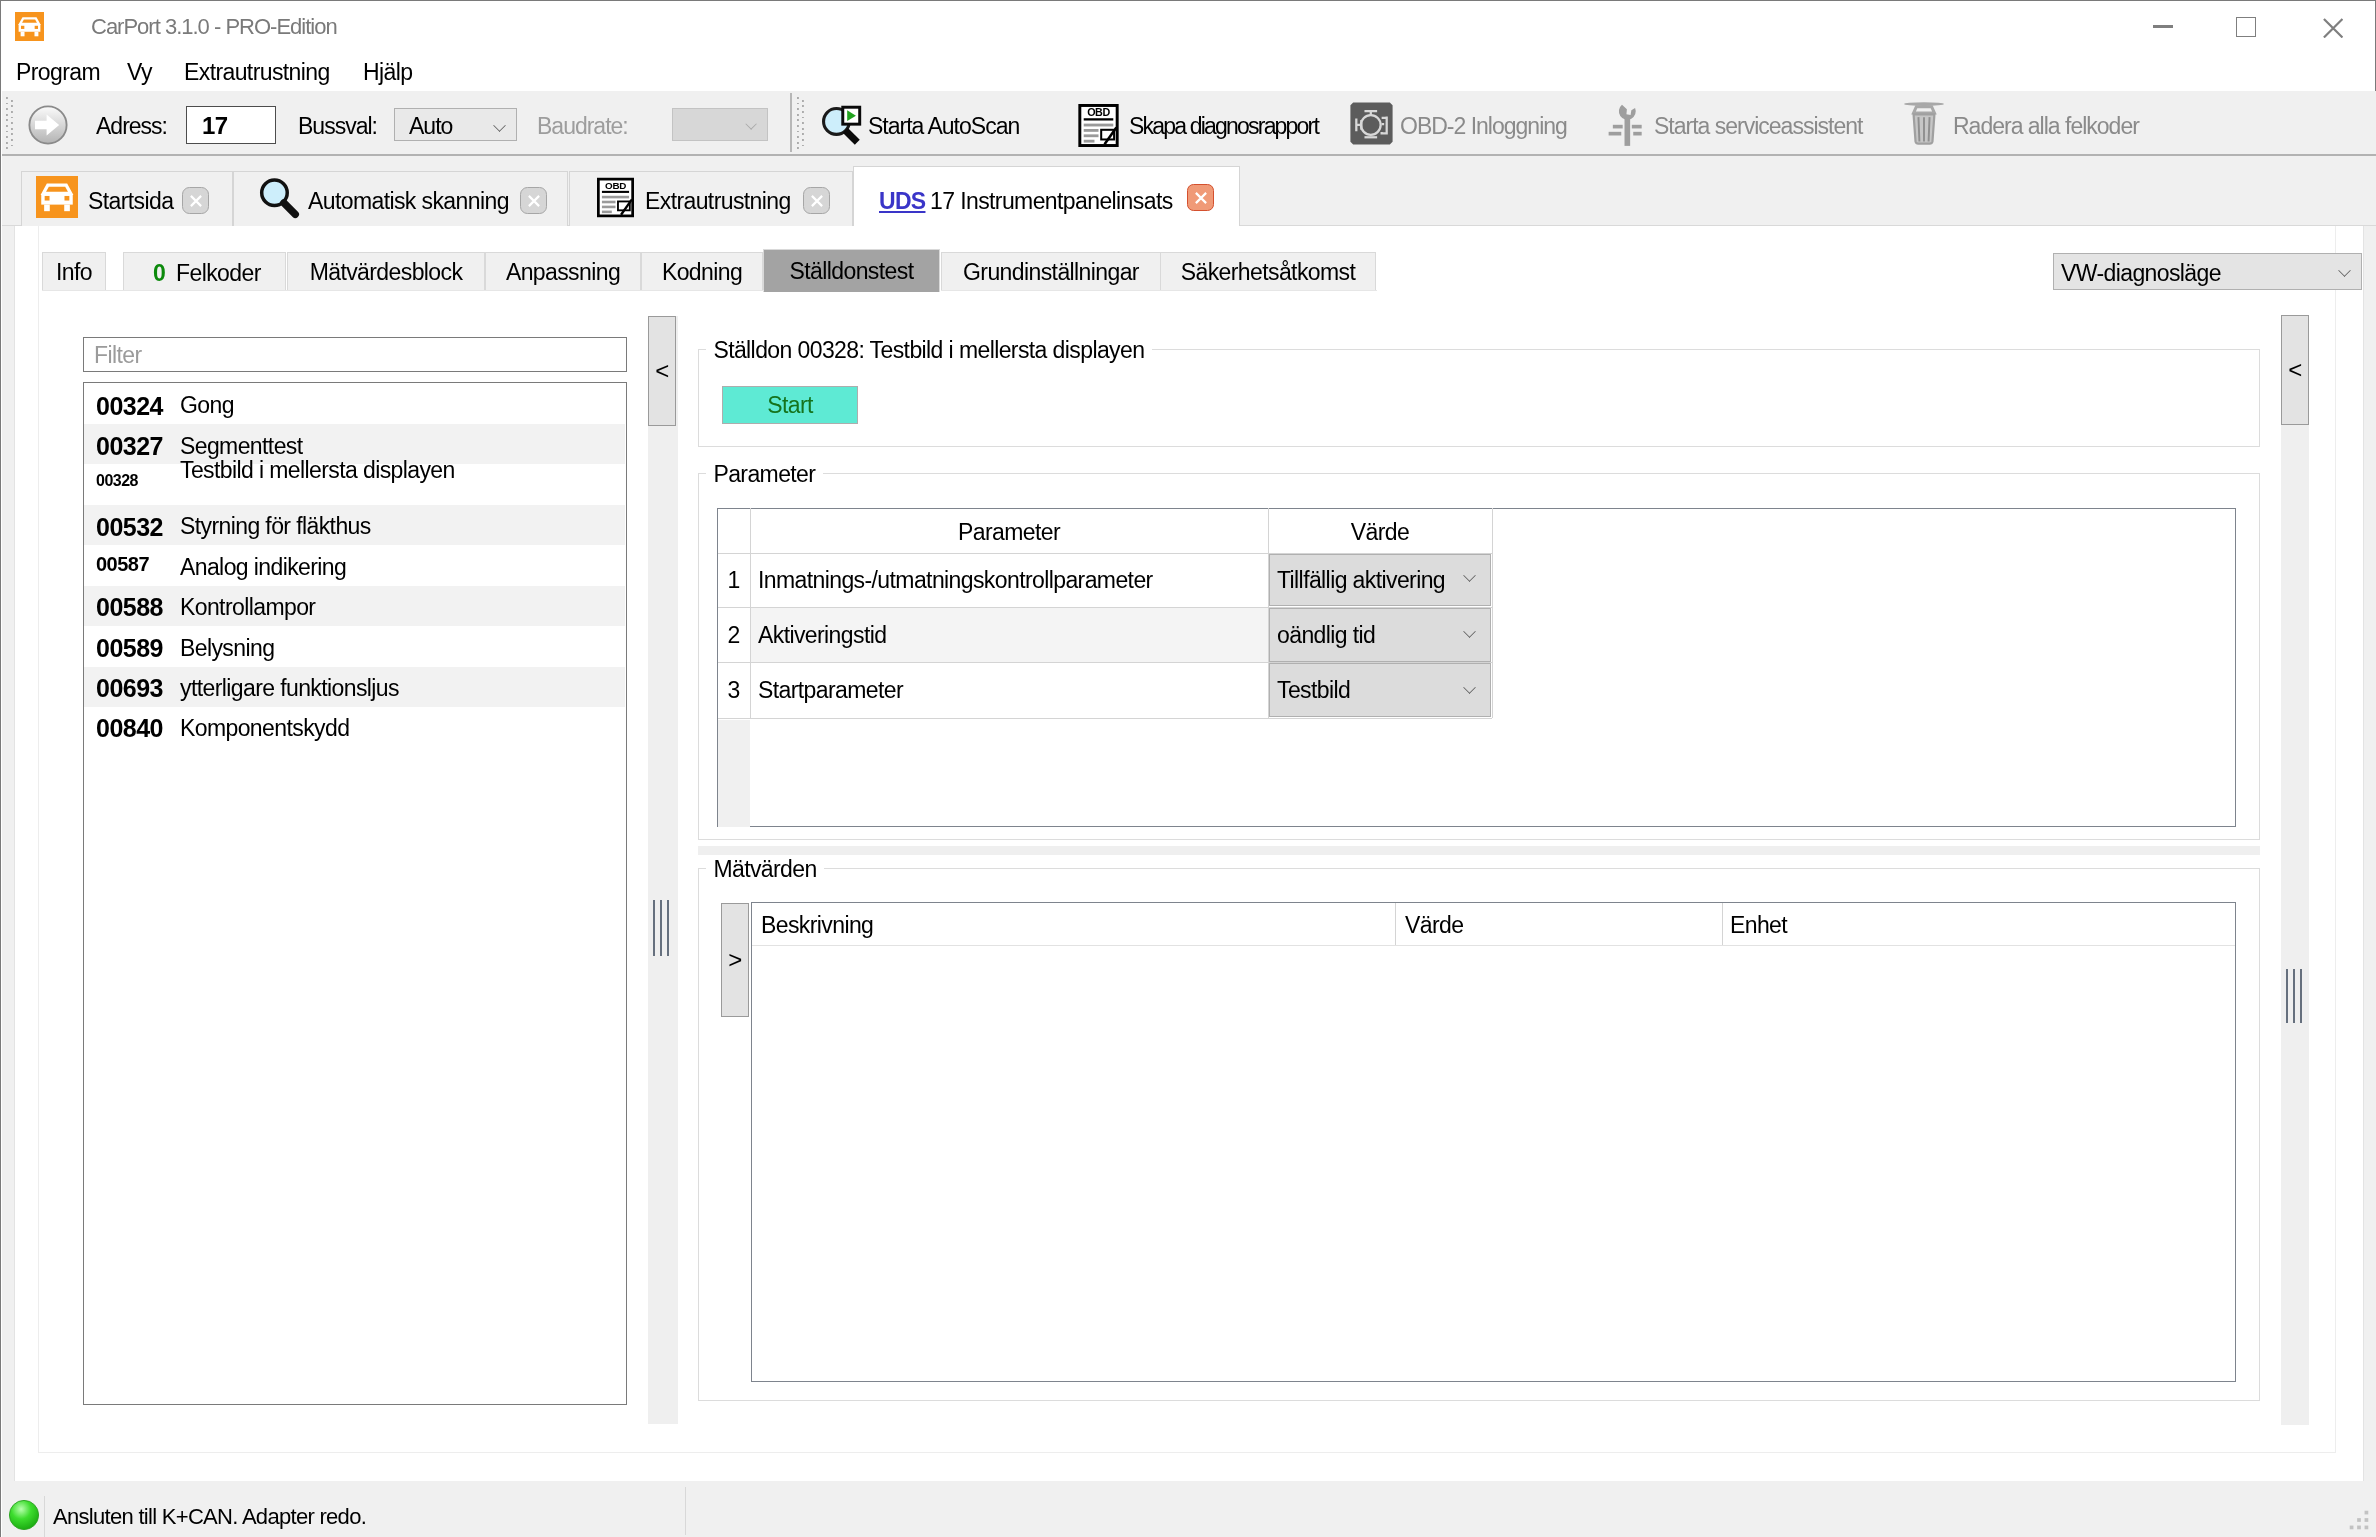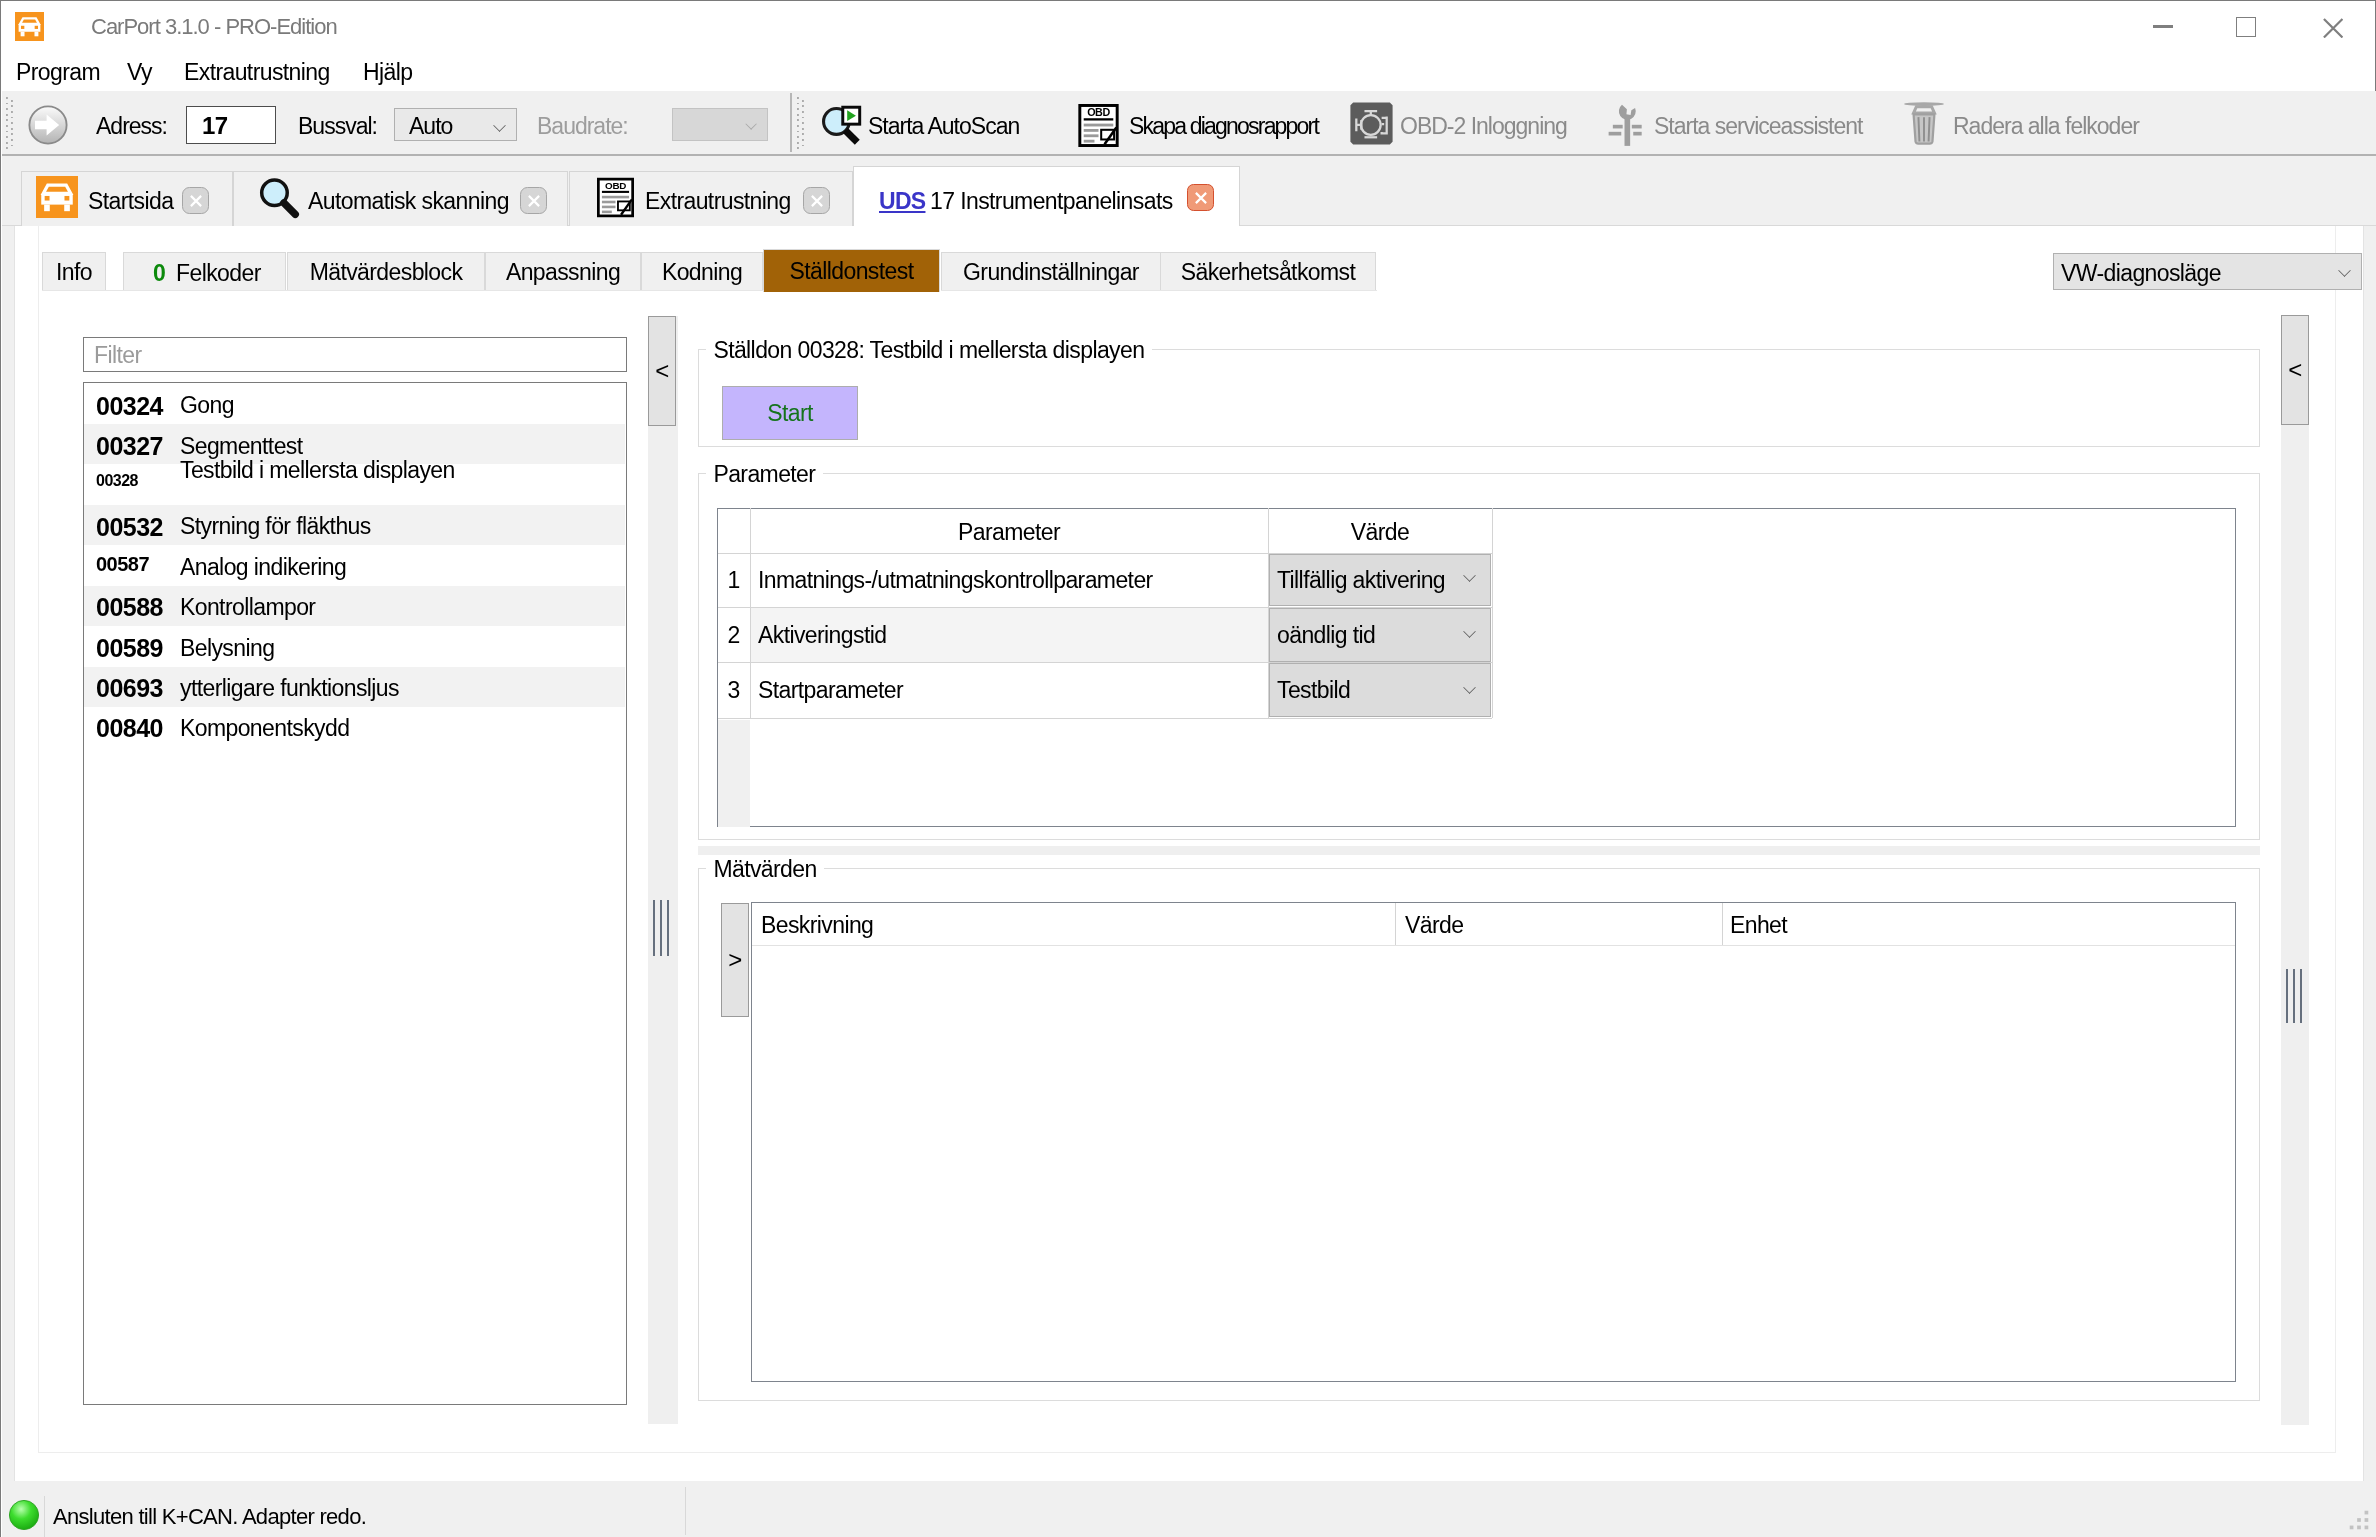--- a/index.html
+++ b/index.html
@@ -190,21 +190,21 @@
 <div class="ab" style="left:13px;top:225px;width:2350px;height:1255px;background:#fff;border-left:0.9px solid #e3e3e3;border-right:0.9px solid #e3e3e3"></div>
 <div class="ab" style="left:37px;top:225px;width:2298px;height:1227px;border-left:0.9px solid #ededed;border-right:0.9px solid #ededed;border-bottom:0.9px solid #ededed"></div>
 
 <div class="itab" style="left:41px;width:64px">Info</div>
 <div class="itab" style="left:122px;width:163px"></div>
     <div class="ab" style="left:152px;top:259px;color:#0c8a0c;font-weight:bold">0</div>
     <div class="ab" style="left:175px;top:259px">Felkoder</div>
 <div class="itab" style="left:286px;width:198px">Mätvärdesblock</div>
 <div class="itab" style="left:484px;width:156px">Anpassning</div>
 <div class="itab" style="left:640px;width:122px">Kodning</div>
-<div class="itab" style="left:762px;top:248px;width:177px;height:43px;background:#a16207">Ställdonstest</div>
+<div class="itab" style="left:762px;top:248px;width:177px;height:43px;background:#a3a3a3">Ställdonstest</div>
 <div class="itab" style="left:940px;width:220px">Grundinställningar</div>
 <div class="itab" style="left:1159px;width:216px">Säkerhetsåtkomst</div>
 <div class="ab combo" style="left:2052px;top:252px;width:309px;height:37px;background:#e4e4e4">
       <div class="chev ab chevmark" style="top:16px"></div>
     </div>
 <div class="ab" style="left:2060px;top:259px">VW-diagnosläge</div>
 
 <div class="ab" style="left:41px;top:289px;width:722px;height:0.9px;background:#e6e6e6"></div>
 <div class="ab" style="left:940px;top:289px;width:436px;height:0.9px;background:#e6e6e6"></div>
 
@@ -243,21 +243,21 @@
 <div class="ab" style="left:666px;top:899px;width:2.3px;height:56px;background:#66707e"></div>
 
 <div class="ab" style="left:2280px;top:314px;width:28px;height:1110px;background:#efefef"></div>
 <div class="ab" style="left:2280px;top:314px;width:28px;height:110px;background:#e3e3e3;border:0.9px solid #9a9a9a;display:flex;align-items:center;justify-content:center;font-size:24px">&lt;</div>
 <div class="ab" style="left:2285px;top:968px;width:2.3px;height:54px;background:#66707e"></div>
 <div class="ab" style="left:2292px;top:968px;width:2.3px;height:54px;background:#66707e"></div>
 <div class="ab" style="left:2299px;top:968px;width:2.3px;height:54px;background:#66707e"></div>
 
 <div class="gbox" style="left:697px;top:348px;width:1562px;height:98px"></div>
 <div class="legend" style="left:705px;top:336px">Ställdon 00328: Testbild i mellersta displayen</div>
-<div class="ab" style="left:721px;top:385px;width:136px;height:54px;background:#c4b5fd;border:0.9px solid #adadad;display:flex;align-items:center;justify-content:center;color:#15731c">Start</div>
+<div class="ab" style="left:721px;top:385px;width:136px;height:38px;background:#5eead4;border:0.9px solid #adadad;display:flex;align-items:center;justify-content:center;color:#15731c">Start</div>
 
 <div class="gbox" style="left:697px;top:472px;width:1562px;height:367px"></div>
 <div class="legend" style="left:705px;top:460px">Parameter</div>
 <div class="ab" style="left:716px;top:507px;width:1519px;height:319px;border:0.9px solid #7e848d;background:#fff"></div>
 <div class="ab" style="left:717px;top:719px;width:32px;height:107px;background:#f0f0f0"></div>
 <div class="ab" style="left:749px;top:606px;width:518px;height:56px;background:#f4f4f4"></div>
 <div class="tline" style="left:749px;top:507px;width:0.9px;height:210px"></div>
 <div class="tline" style="left:1267px;top:507px;width:0.9px;height:210px"></div>
 <div class="tline" style="left:1491px;top:507px;width:0.9px;height:210px"></div>
 <div class="tline" style="left:717px;top:552px;width:774px;height:0.9px"></div>

